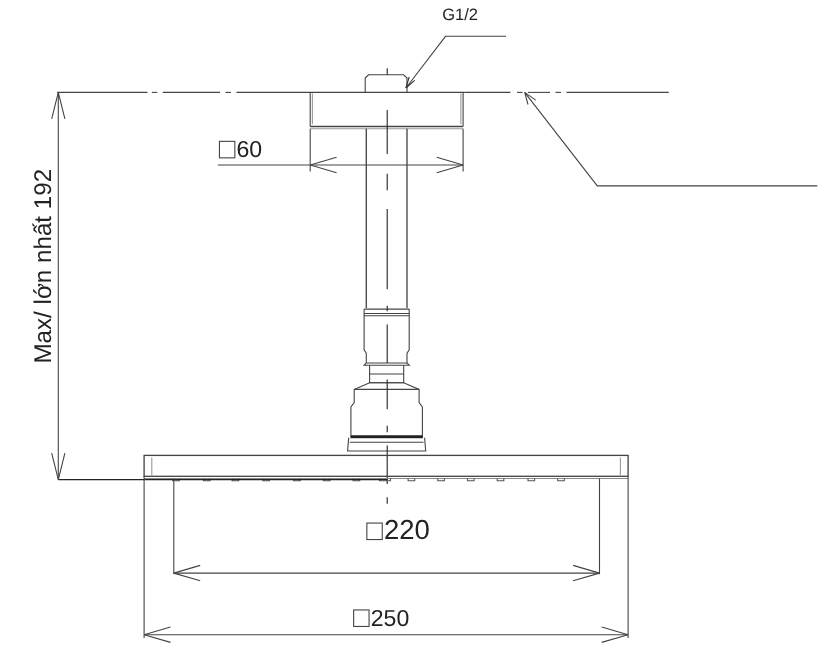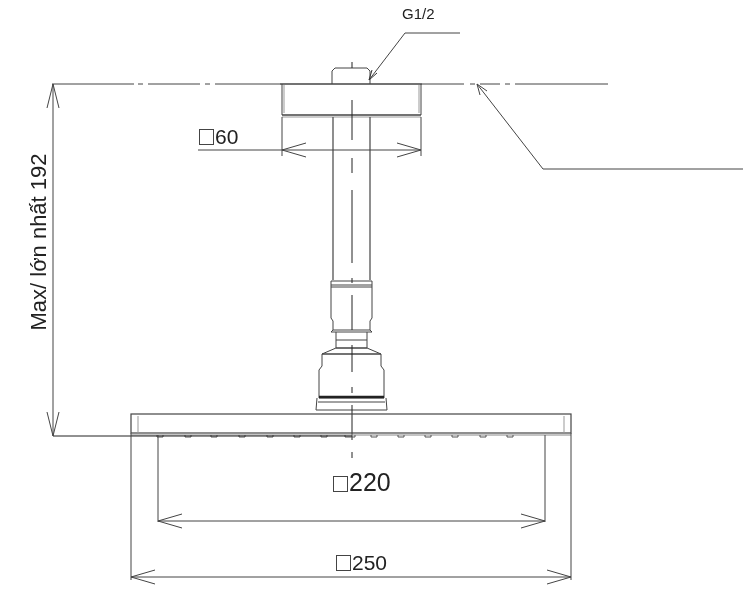--- a/index.html
+++ b/index.html
@@ -143,16 +143,16 @@
   <span class="sq"></span><span>60</span>
 </div>
 
 
 <div class="lbl" style="left:39px;top:242px;font-size:22px;transform:translate(-50%,-50%) rotate(-90deg);transform-origin:center;">Max/ lớn nhất 192</div>
 
 <div class="lbl" style="left:321px;top:470px;font-size:25px;margin-left:12px;">
   <span class="sq"></span><span>220</span>
 </div>
 
-<div class="lbl" style="left:336px;top:552px;font-size:21px;">
+<div class="lbl" style="left:321px;top:552px;font-size:21px;">
   <span class="sq"></span><span>250</span>
 </div>
 </div>
 
 </body></html>

